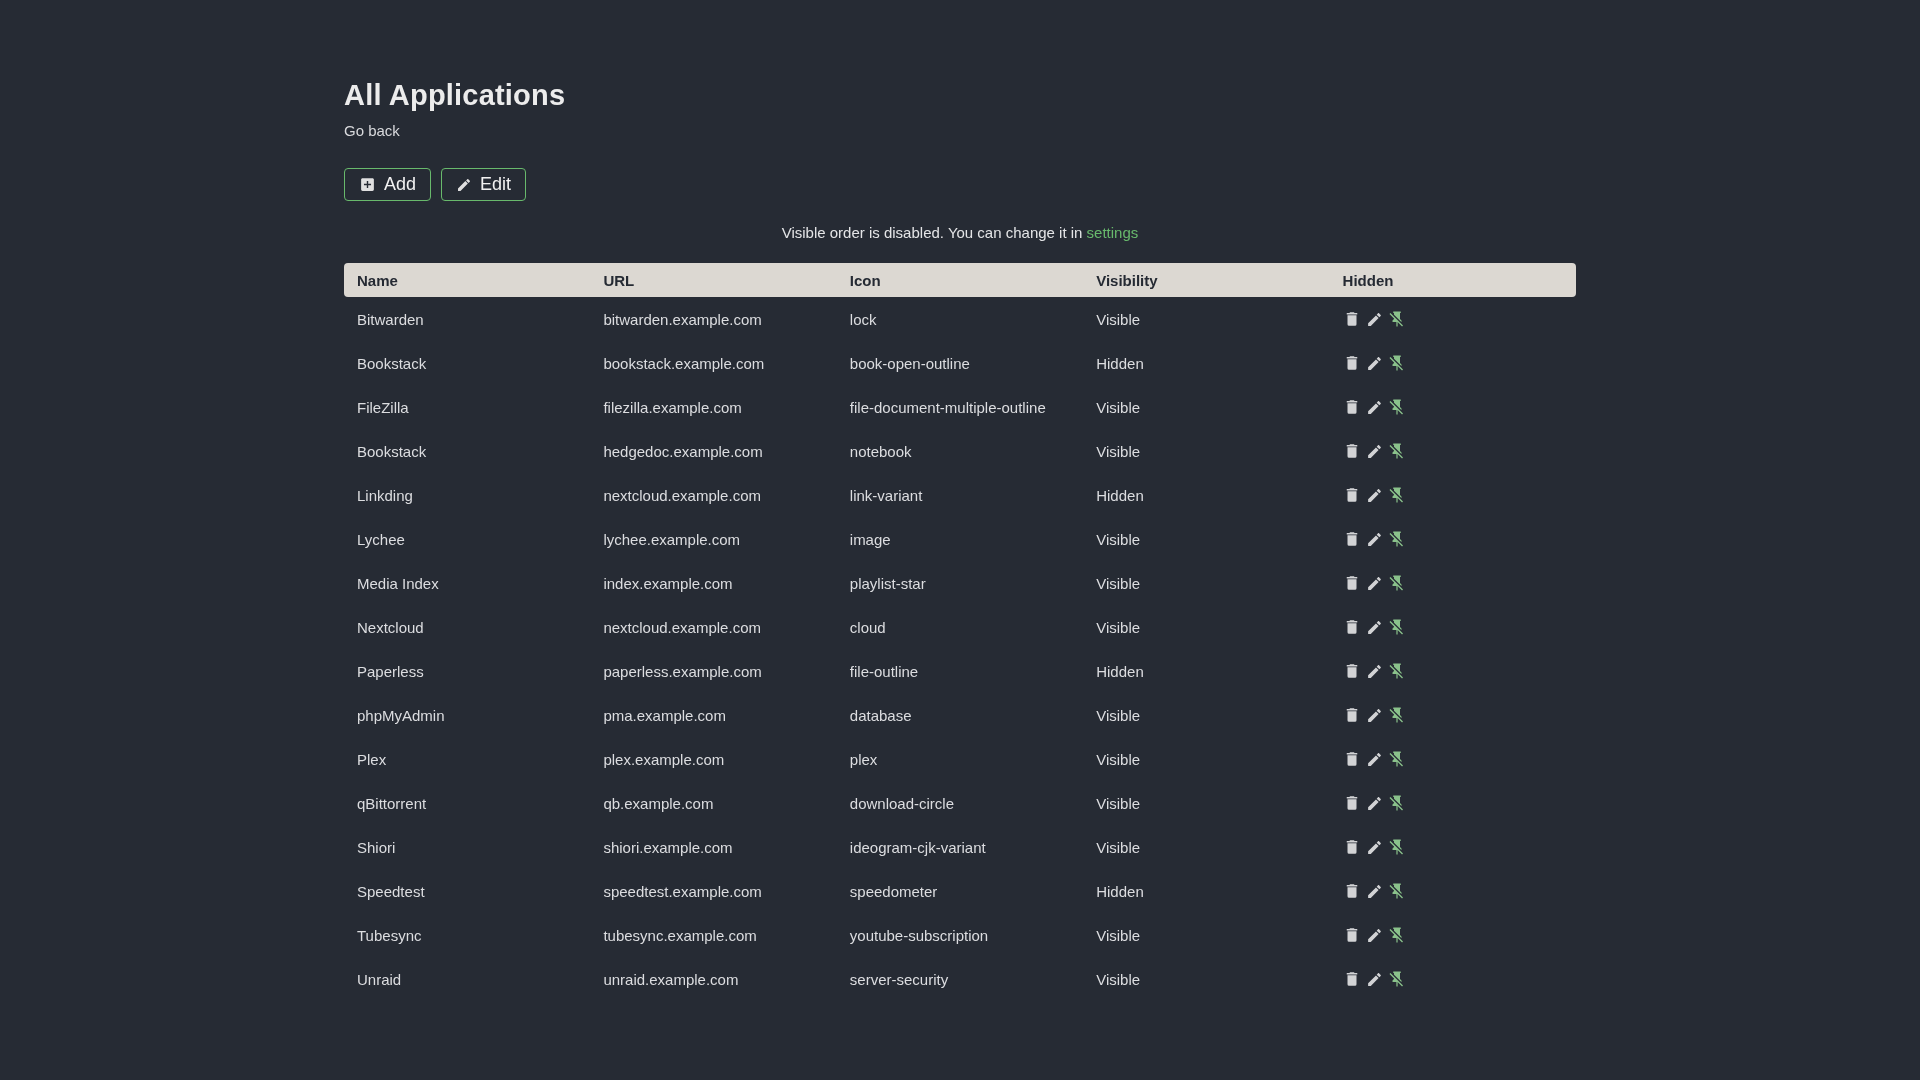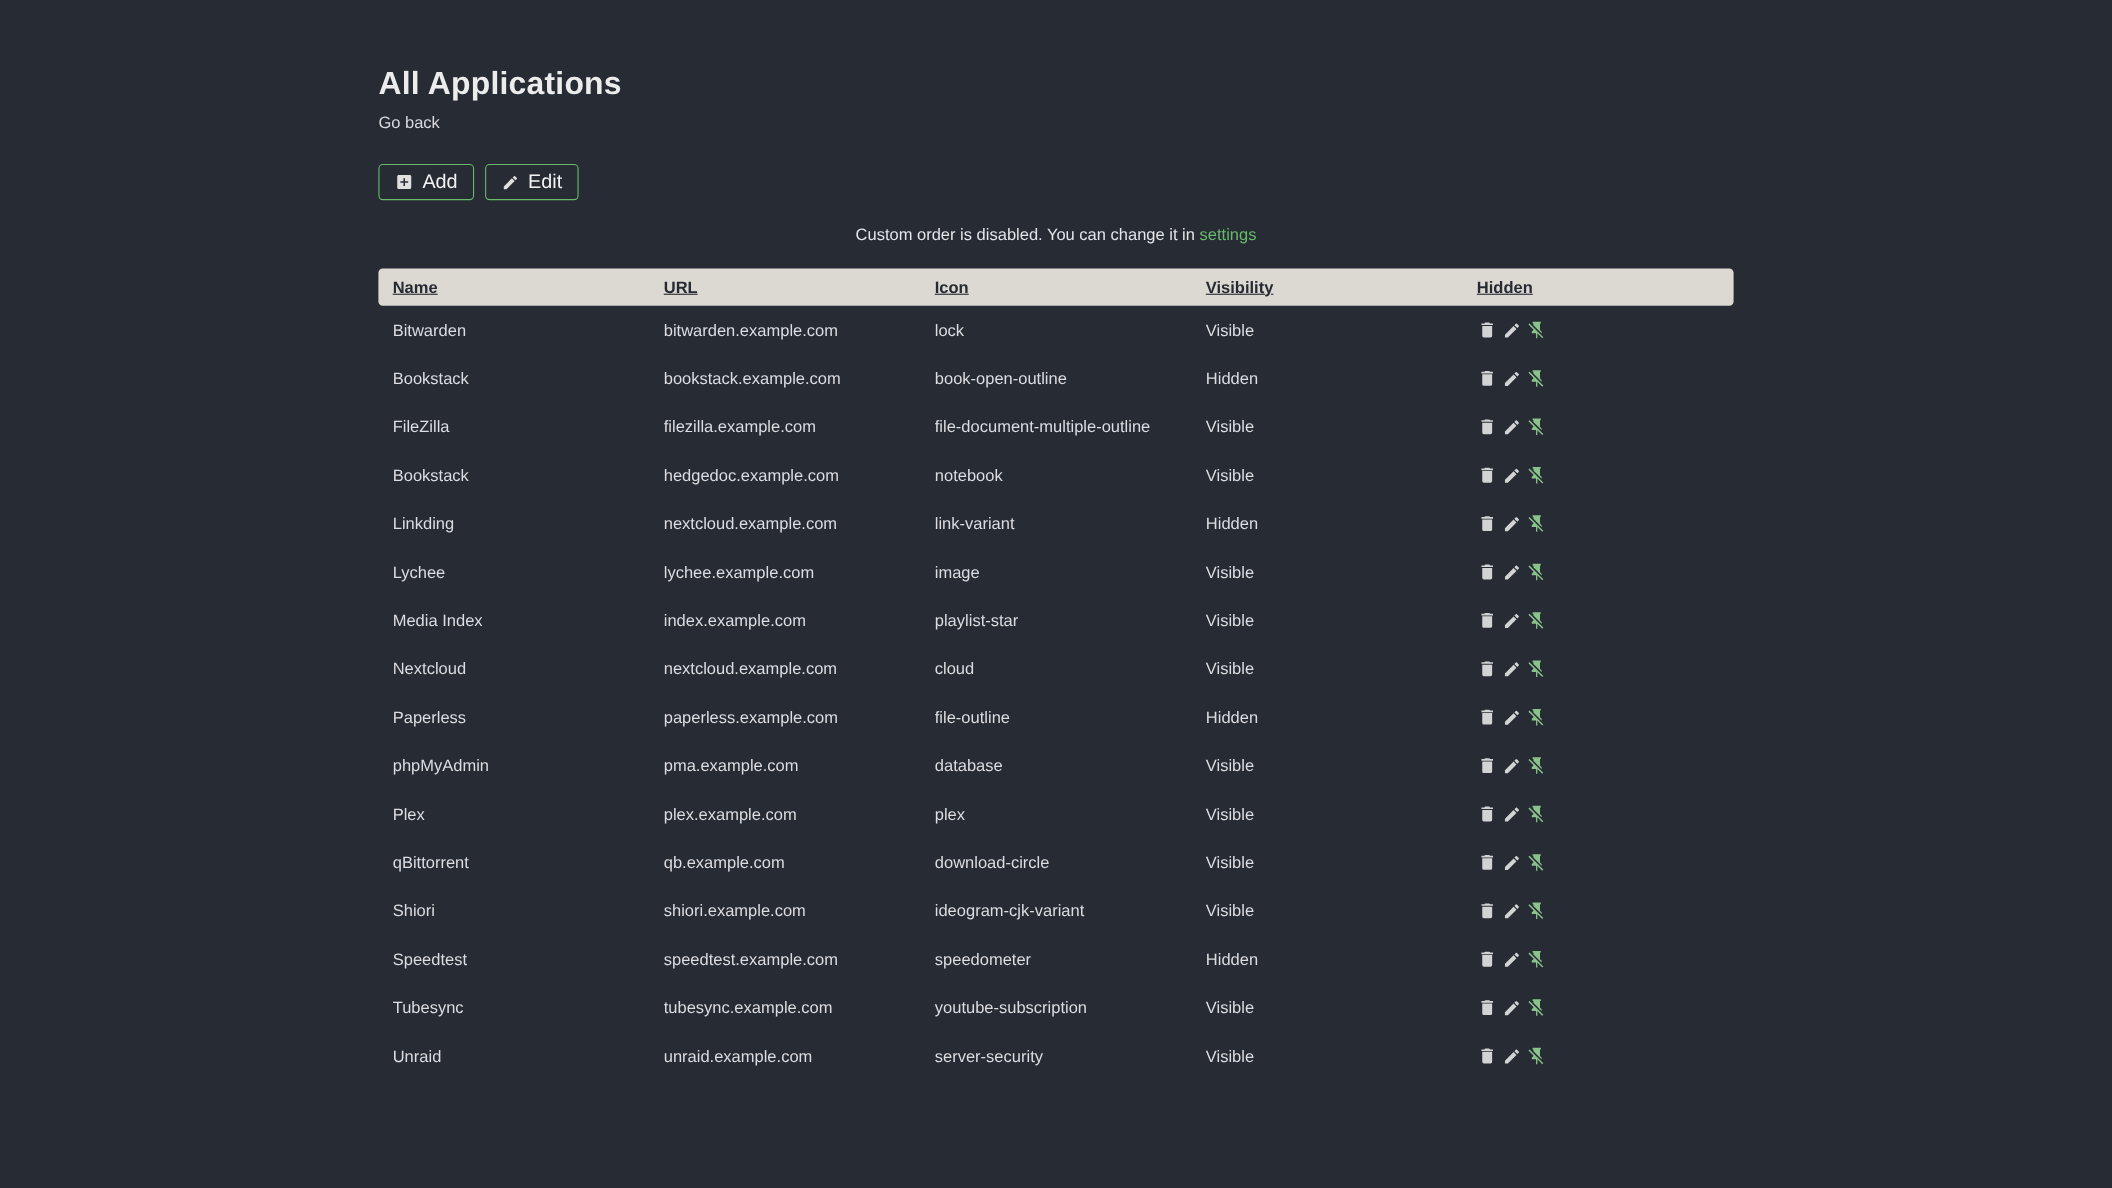--- a/index.html
+++ b/index.html
@@ -6,21 +6,21 @@
   html, body {
     width: 1920px; height: 1080px;
     background: #262b34;
     font-family: "Liberation Sans", sans-serif;
     color: #dfe0e3;
     overflow: hidden;
   }
   .container {
     width: 1232px;
     margin: 0 auto;
-    padding-top: 60px;
+    padding-top: 79px;
   }
   h1.page-title {
     font-size: 29px;
     font-weight: 700;
     color: #ececec;
     letter-spacing: 0.2px;
   }
   .go-back {
     font-size: 15px;
     color: #d9dadd;
@@ -63,21 +63,20 @@
   .t-header {
     display: grid;
     grid-template-columns: repeat(5, 1fr);
     align-items: center;
     height: 34px;
     background: #dcd8d2;
     border-radius: 4px;
     color: #252a33;
     font-weight: 700;
     font-size: 15px;
-    text-decoration: underline;
   }
   .t-header > div { padding-left: 13px; }
   .t-row {
     display: grid;
     grid-template-columns: repeat(5, 1fr);
     align-items: center;
     height: 44px;
     font-size: 15px;
     color: #dcdde0;
   }
@@ -118,21 +117,21 @@
       <span class="btn-icon">
         <svg width="16" height="16" viewBox="0 0 24 24" fill="#e0e0e0">
             <path d="M20.71,7.04C21.1,6.65 21.1,6 20.71,5.63L18.37,3.29C18,2.9 17.35,2.9 16.96,3.29L15.12,5.12L18.87,8.87M3,17.25V21H6.75L17.81,9.93L14.06,6.18L3,17.25Z"></path>
           </svg>
       </span>
       <span>Edit</span>
     </button>
   </div>
 
   <div class="notice">
-    <span>Custom order is disabled. You can change it in</span>
+    <span>Visible order is disabled. You can change it in</span>
     <a>settings</a>
   </div>
 
   <div class="apps-table">
     <div class="t-header">
       <div>Name</div>
       <div>URL</div>
       <div>Icon</div>
       <div>Visibility</div>
       <div>Hidden</div>

